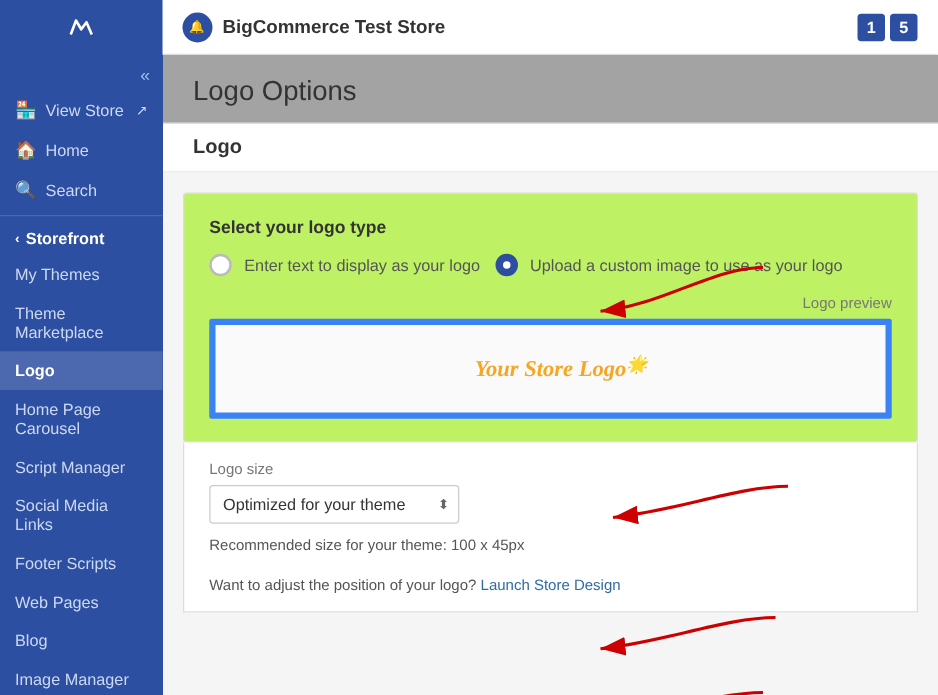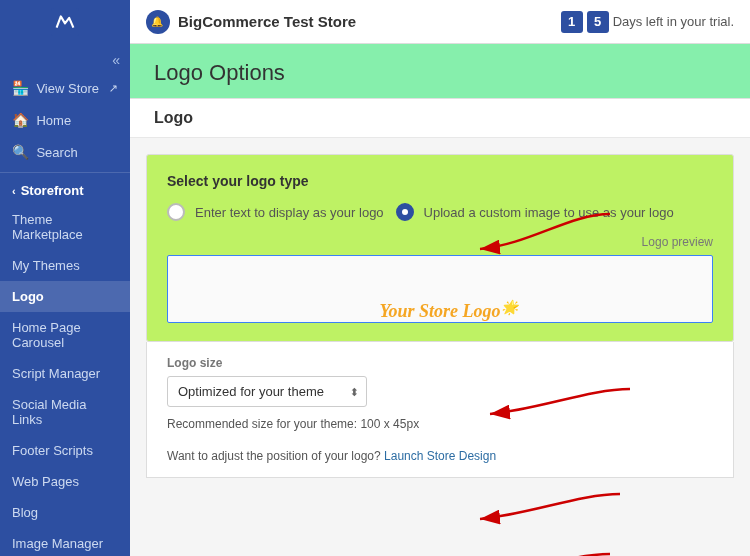--- a/index.html
+++ b/index.html
@@ -47,21 +47,21 @@
       display: flex; align-items: center; gap: 5px; cursor: pointer;
     }
     .sidebar-section-header .arrow { font-size: 11px; }
 
     
     .main {
       margin-left: 130px; margin-top: 44px; flex: 1;
       background: #f5f5f5; overflow-y: auto; padding: 0;
     }
     .page-title {
-      background: #86efac; padding: 16px 24px 12px;
+      background: #a3a3a3; padding: 16px 24px 12px;
       border-bottom: 1px solid #e0e0e0;
       font-size: 22px; font-weight: 300; color: #333;
     }
     .section-title {
       padding: 10px 24px; font-size: 16px; font-weight: bold; color: #333;
       background: #fff; border-bottom: 1px solid #e8e8e8;
     }
     .content-card {
       background: #bef264; margin: 16px 16px 0;
       border: 1px solid #ddd; border-radius: 3px; padding: 18px 20px;
@@ -78,38 +78,38 @@
     }
     .radio-circle.selected { border-color: #2d4fa1; background: #2d4fa1; }
     .radio-circle.selected::after {
       content: ''; width: 6px; height: 6px; border-radius: 50%; background: #fff;
     }
     .radio-label { font-size: 13px; color: #555; }
 
     
     .preview-label { font-size: 12px; color: #777; margin: 14px 0 6px; text-align: right; }
     .preview-box {
-      border: 1px solid #3b82f6; background: #fafafa;
-      height: 68px; display: flex; align-items: flex-end; justify-content: center;
+      border: 5px solid #3b82f6; background: #fafafa;
+      height: 80px; display: flex; align-items: center; justify-content: center;
       border-radius: 2px;
     }
     .store-logo-text {
       font-family: Georgia, serif; font-size: 18px; font-weight: bold;
       color: #f5a623; font-style: italic;
       position: relative;
     }
     .store-logo-text::after {
       content: '🌟';
       font-size: 14px;
       position: absolute; right: -18px; top: -2px;
     }
 
     
     .size-section { margin: 0 16px 0; background: #fff; border: 1px solid #ddd; border-top: none; padding: 14px 20px; }
-    .size-label { font-size: 12px; color: #777; margin-bottom: 6px; font-weight: bold; }
+    .size-label { font-size: 12px; color: #777; margin-bottom: 6px; }
     .select-wrap { position: relative; display: inline-block; }
     .logo-select {
       appearance: none; -webkit-appearance: none;
       padding: 7px 28px 7px 10px; border: 1px solid #ccc; border-radius: 3px;
       font-size: 13px; color: #333; background: #fff; cursor: pointer; min-width: 200px;
     }
     .select-arrow {
       position: absolute; right: 8px; top: 50%; transform: translateY(-50%);
       pointer-events: none; font-size: 11px; color: #666;
     }
@@ -136,21 +136,20 @@
   <div class="topbar-content">
     <div class="store-name">
       <div class="store-icon">
         <span>🔔</span>
       </div>
       <span>BigCommerce Test Store</span>
     </div>
     <div class="trial-badge">
       <div class="trial-num">1</div>
       <div class="trial-num">5</div>
-      <span>Days left in your trial.</span>
     </div>
   </div>
 </div>
 
 <div class="sidebar">
   <div class="sidebar-collapse">
     <span>«</span>
   </div>
 
   <div class="sidebar-item">
@@ -168,24 +167,24 @@
   </div>
 
   <hr class="sidebar-divider">
 
   <div class="sidebar-section-header">
     <span class="arrow">‹</span>
     <span>Storefront</span>
   </div>
 
   <div class="sidebar-item">
+    <span>My Themes</span>
+  </div>
+  <div class="sidebar-item">
     <span>Theme Marketplace</span>
-  </div>
-  <div class="sidebar-item">
-    <span>My Themes</span>
   </div>
   <div class="sidebar-item active">
     <span>Logo</span>
   </div>
   <div class="sidebar-item">
     <span>Home Page Carousel</span>
   </div>
   <div class="sidebar-item">
     <span>Script Manager</span>
   </div>

